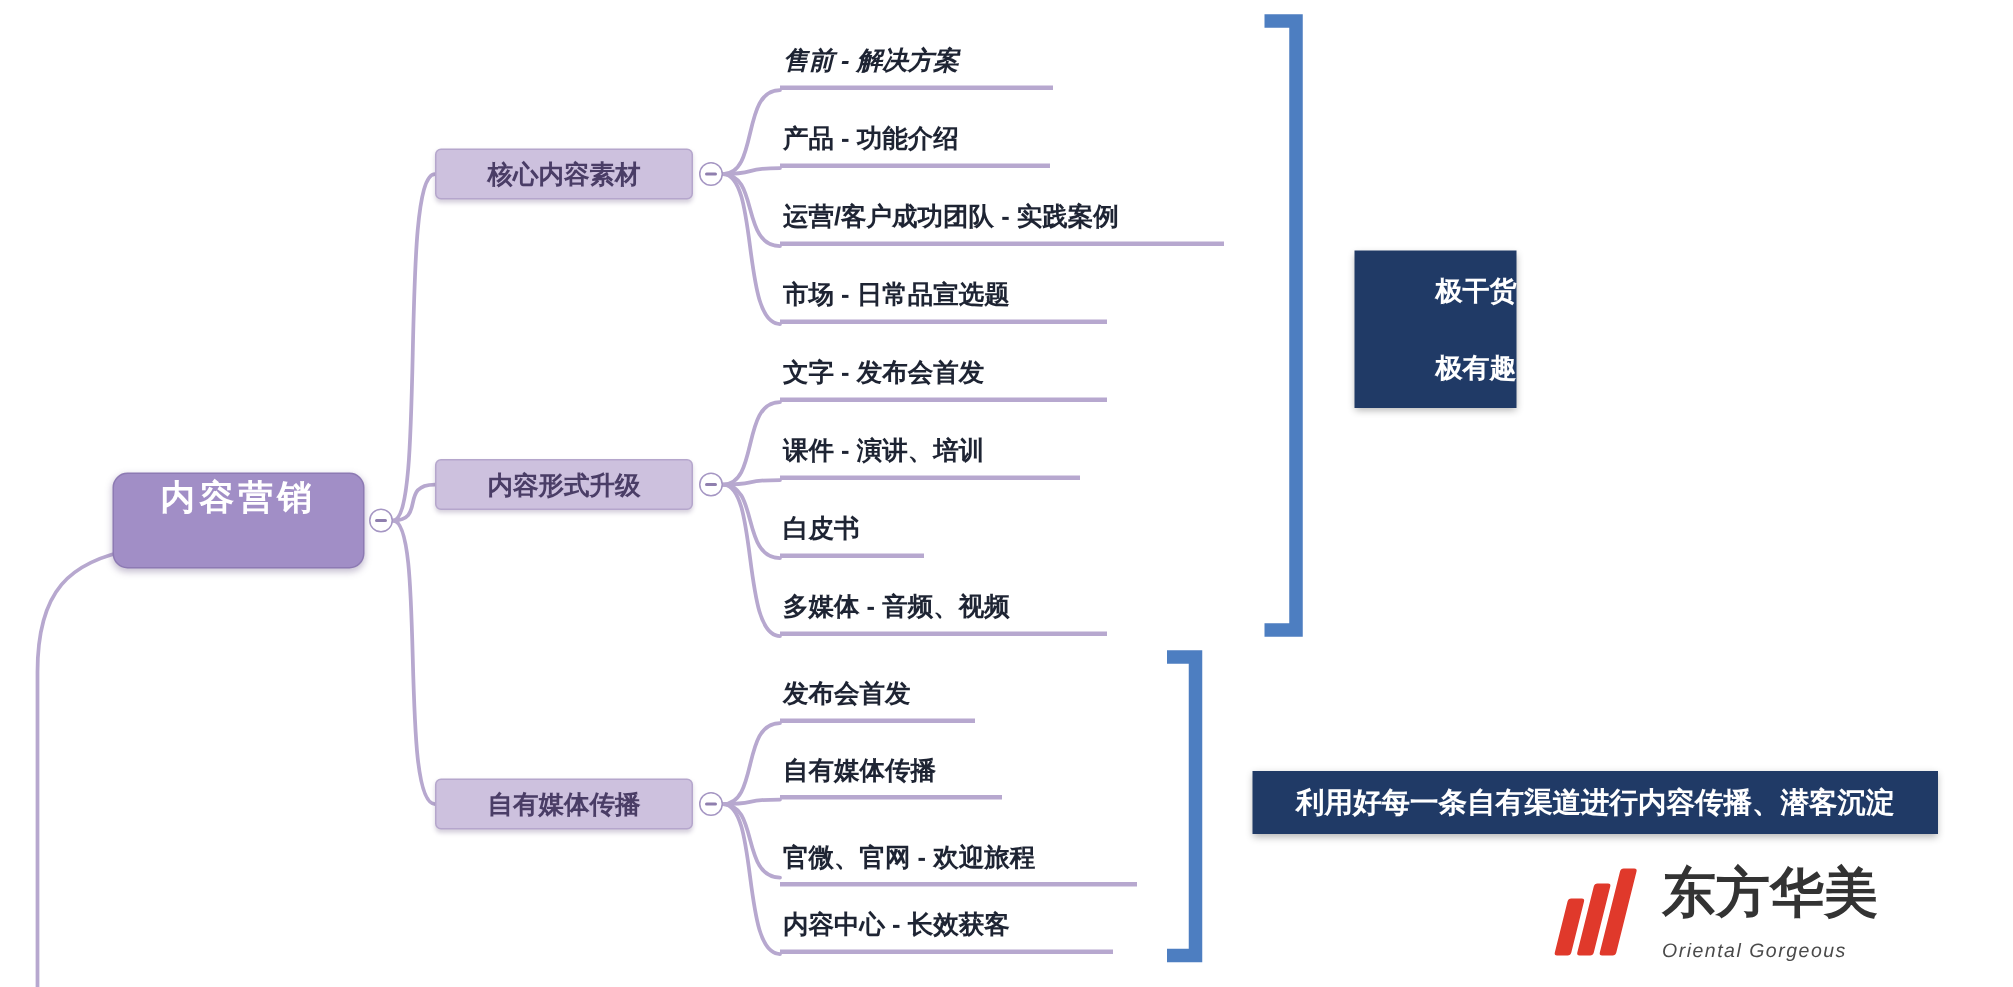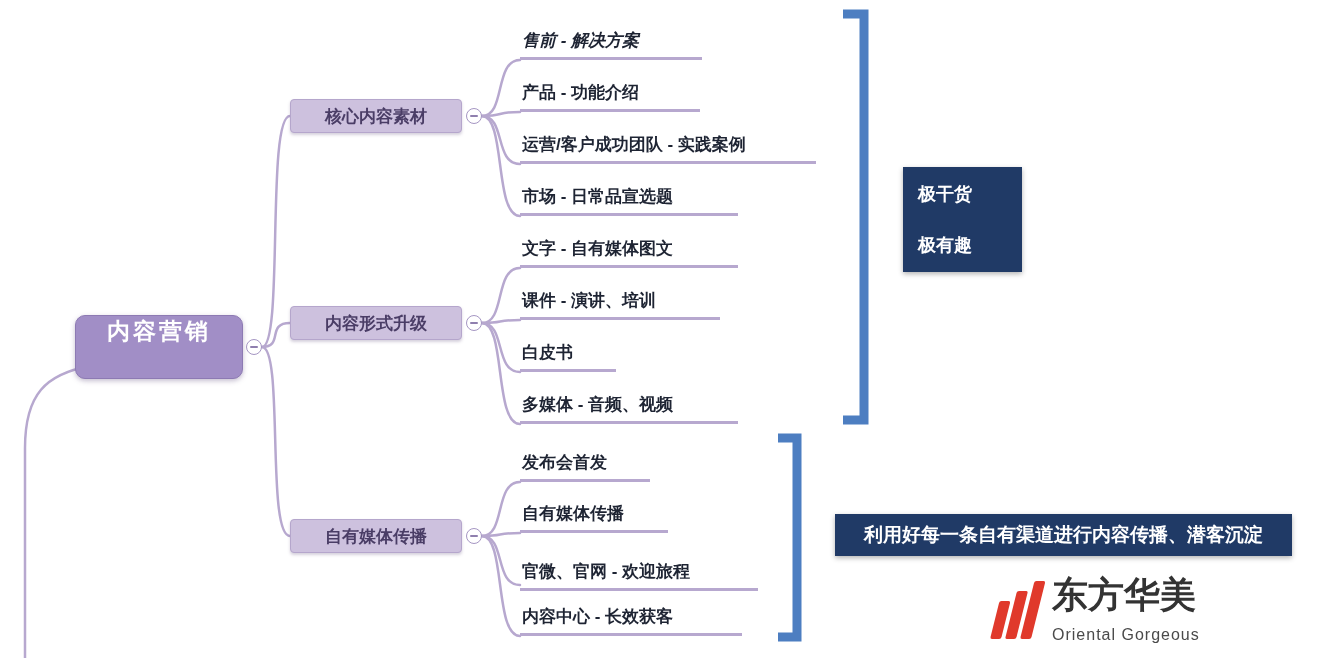--- a/index.html
+++ b/index.html
@@ -60,31 +60,31 @@
   .lf9{left:520px;top:448px;width:130px;}
   .lf10{left:520px;top:499px;width:148px;}
   .lf11{left:520px;top:557px;width:238px;}
   .lf12{left:520px;top:602px;width:222px;}
 
   .callout{
     position:absolute;background:var(--callout-bg);color:var(--callout-text);
     font-weight:bold;box-shadow:0 2px 5px rgba(0,0,0,.3);box-sizing:border-box;
   }
   .co1{
-    left:903px;top:167px;width:119px;height:105px;font-size:18px;
-    display:flex;flex-direction:column;justify-content:center;gap:27px;padding-left:15px;
+    left:903px;top:167px;width:108px;height:105px;font-size:18px;
+    display:flex;flex-direction:column;justify-content:center;gap:27px;padding-left:15px;text-align:right;
   }
   .co2{
     left:835px;top:514px;width:457px;height:42px;font-size:19px;white-space:nowrap;
     display:flex;align-items:center;justify-content:center;
   }
 
-  .logo{position:absolute;left:990px;top:576px;display:flex;align-items:center;}
+  .logo{position:absolute;left:1036px;top:576px;display:flex;align-items:center;gap:10px;}
   .brand-name{font-size:36px;font-weight:bold;color:var(--brand-text);line-height:1.05;}
-  .brand-sub{font-size:16px;color:#4a4a4a;letter-spacing:1px;margin-top:12px;}
+  .brand-sub{font-size:13px;color:#4a4a4a;letter-spacing:1px;margin-top:12px;font-style:italic;}
 </style>
 </head>
 <body>
 
 <div class="canvas">
 
   <svg class="wires" width="1342" height="658" viewBox="0 0 1342 658">
     <g class="wire-group">
       <path d="M262,347 C284,347 266,116 290,116"></path>
       <path d="M262,347 C284,347 266,323 290,323"></path>
@@ -143,21 +143,21 @@
   <div class="leaf lf2">
       <span>产品 - 功能介绍</span>
     </div>
   <div class="leaf lf3">
       <span>运营/客户成功团队 - 实践案例</span>
     </div>
   <div class="leaf lf4">
       <span>市场 - 日常品宣选题</span>
     </div>
   <div class="leaf lf5">
-      <span>文字 - 自有媒体图文</span>
+      <span>文字 - 发布会首发</span>
     </div>
   <div class="leaf lf6">
       <span>课件 - 演讲、培训</span>
     </div>
   <div class="leaf lf7">
       <span>白皮书</span>
     </div>
   <div class="leaf lf8">
       <span>多媒体 - 音频、视频</span>
     </div>

